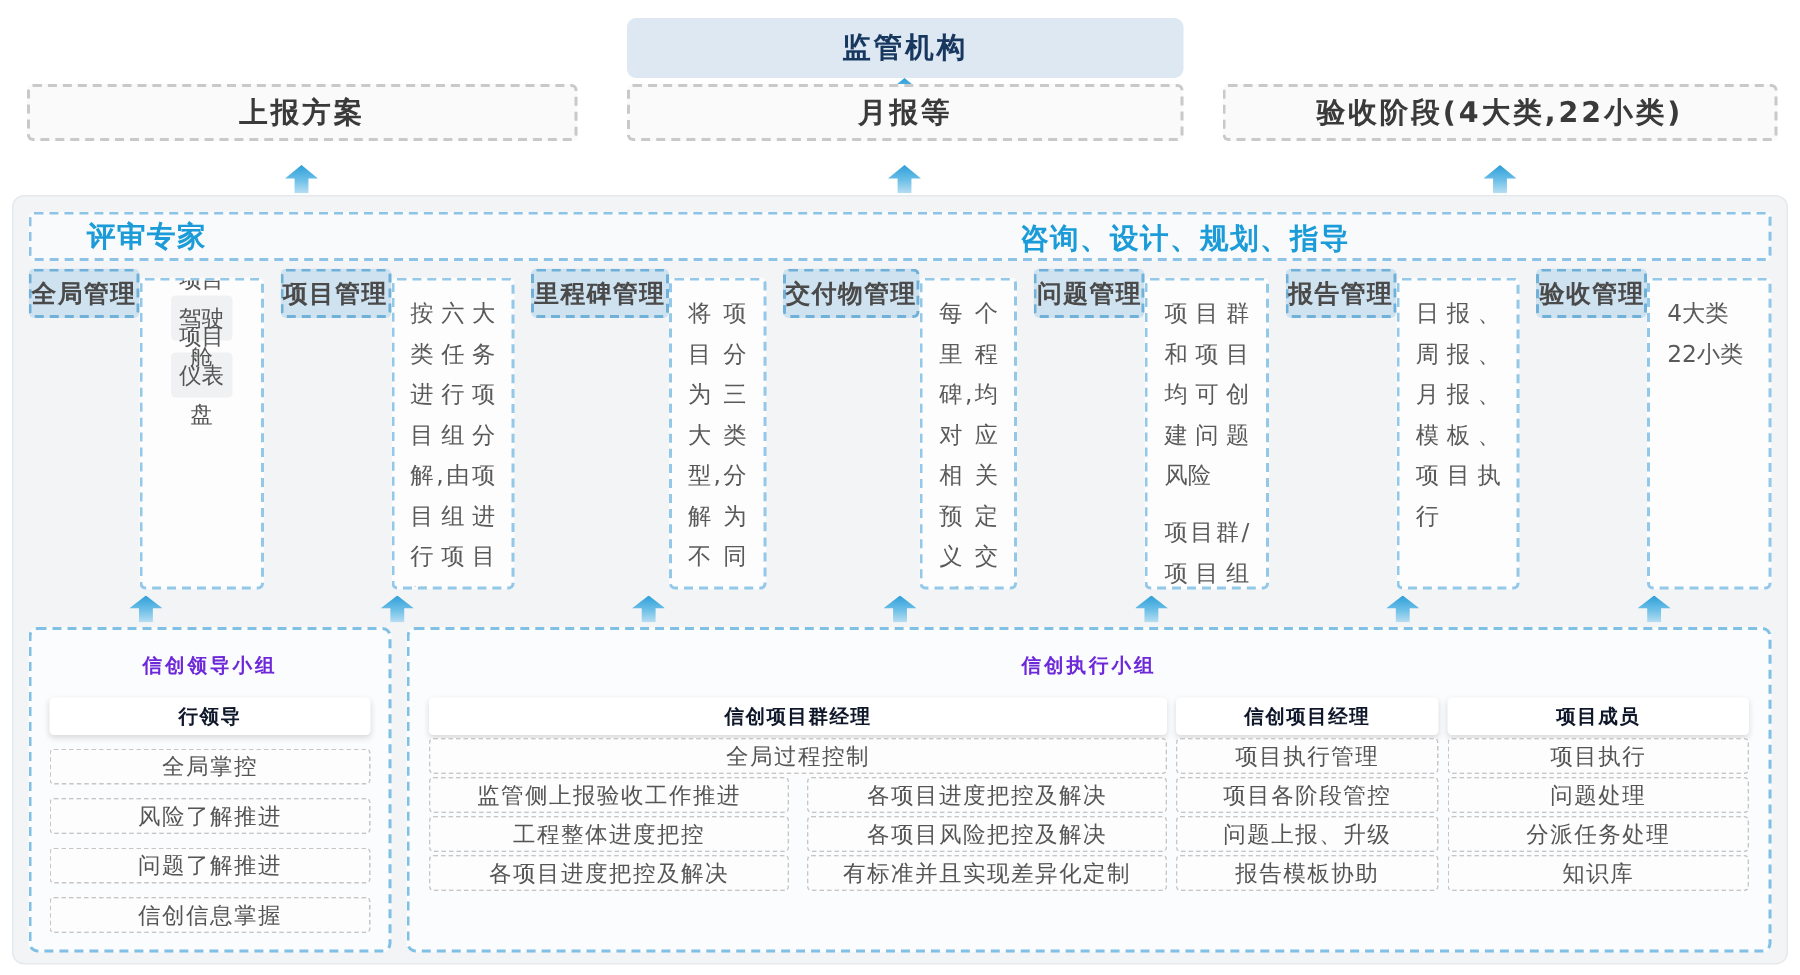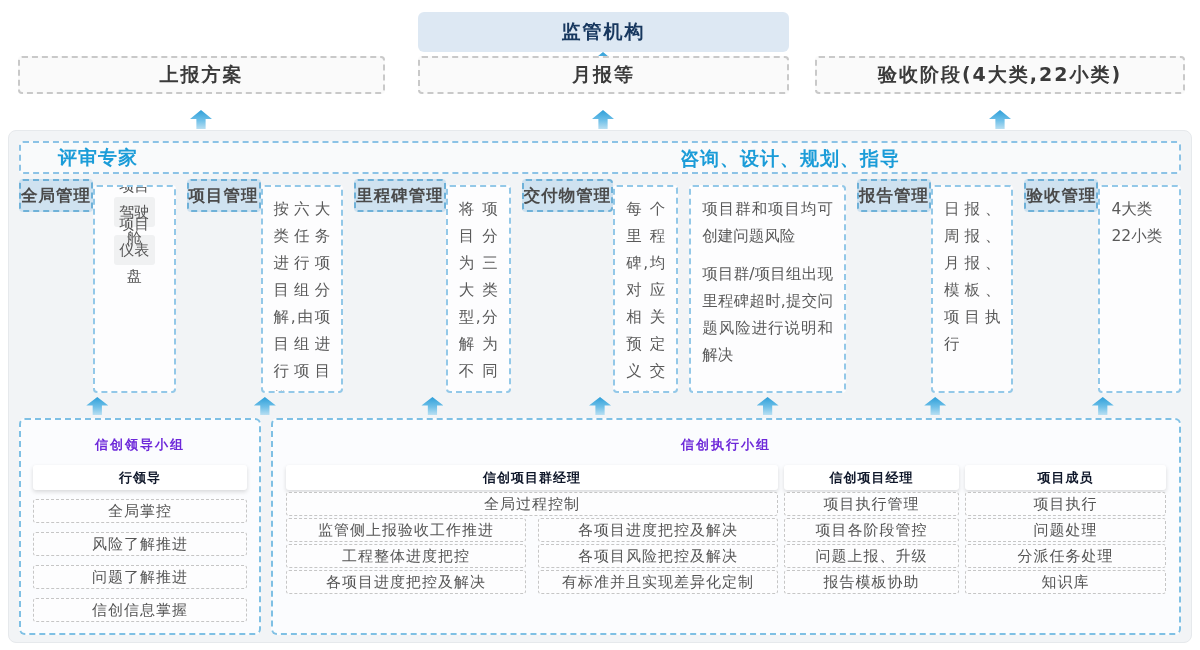--- a/index.html
+++ b/index.html
@@ -120,20 +120,21 @@
           <p>将项目分为三大类型,分解为不同里程碑,有标准并且实现差异化定制</p>
         </div>
       </div>
       <div class="col">
         <div class="col-head">交付物管理</div>
         <div class="col-body">
           <p>每个里程碑,均对应相关预定义交付物,并提供交付物模板</p>
         </div>
       </div>
       <div class="col">
+        <div class="col-head">问题管理</div>
         <div class="col-body">
           <p>项目群和项目均可创建问题风险</p>
           <p>项目群/项目组出现里程碑超时,提交问题风险进行说明和解决</p>
         </div>
       </div>
       <div class="col">
         <div class="col-head">报告管理</div>
         <div class="col-body">
           <p>日报、周报、月报、模板、项目执行</p>
         </div>

